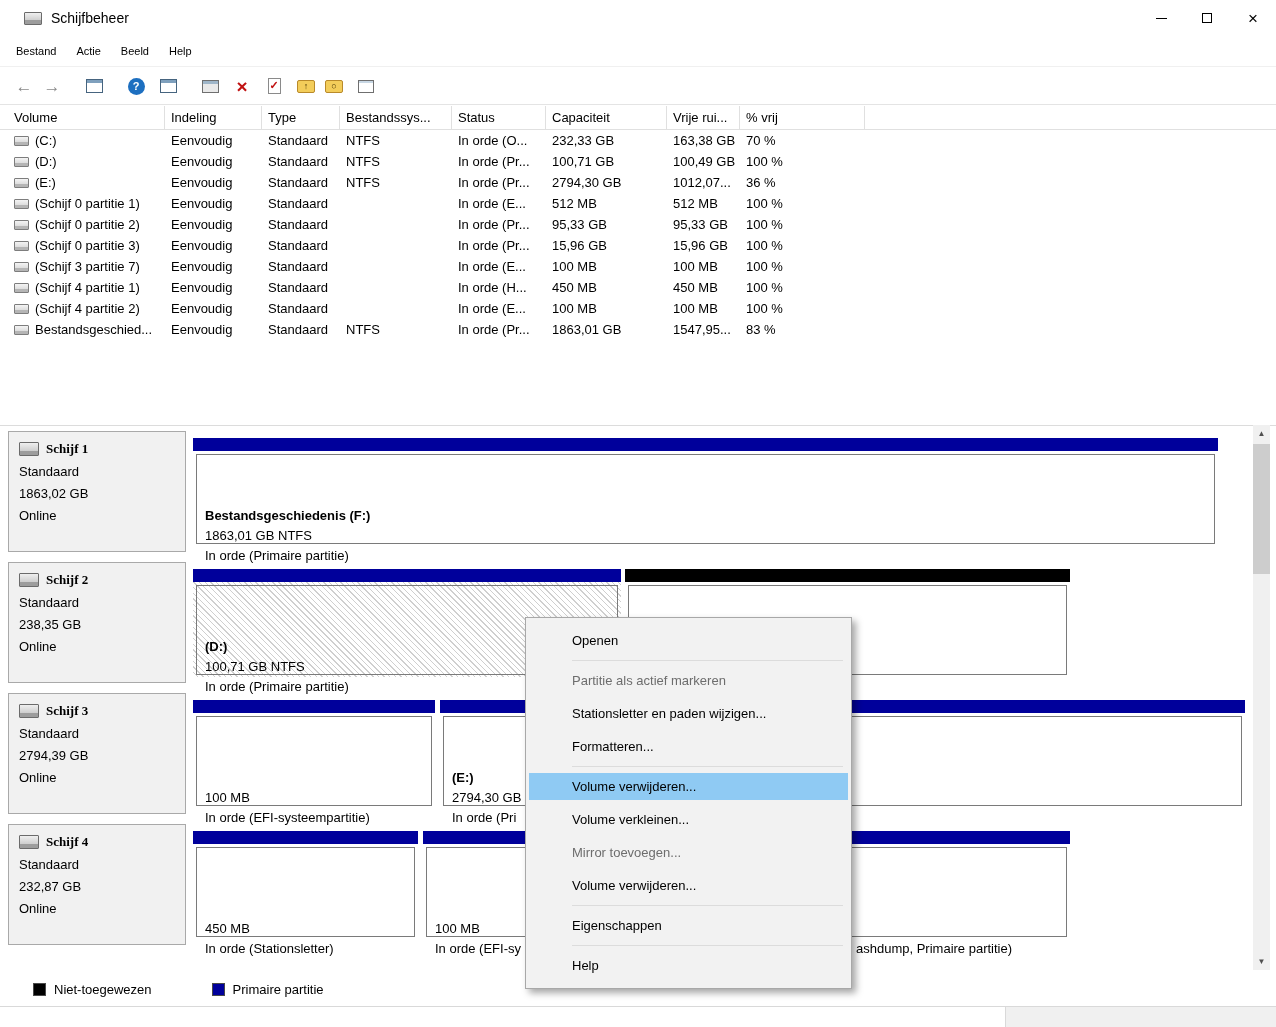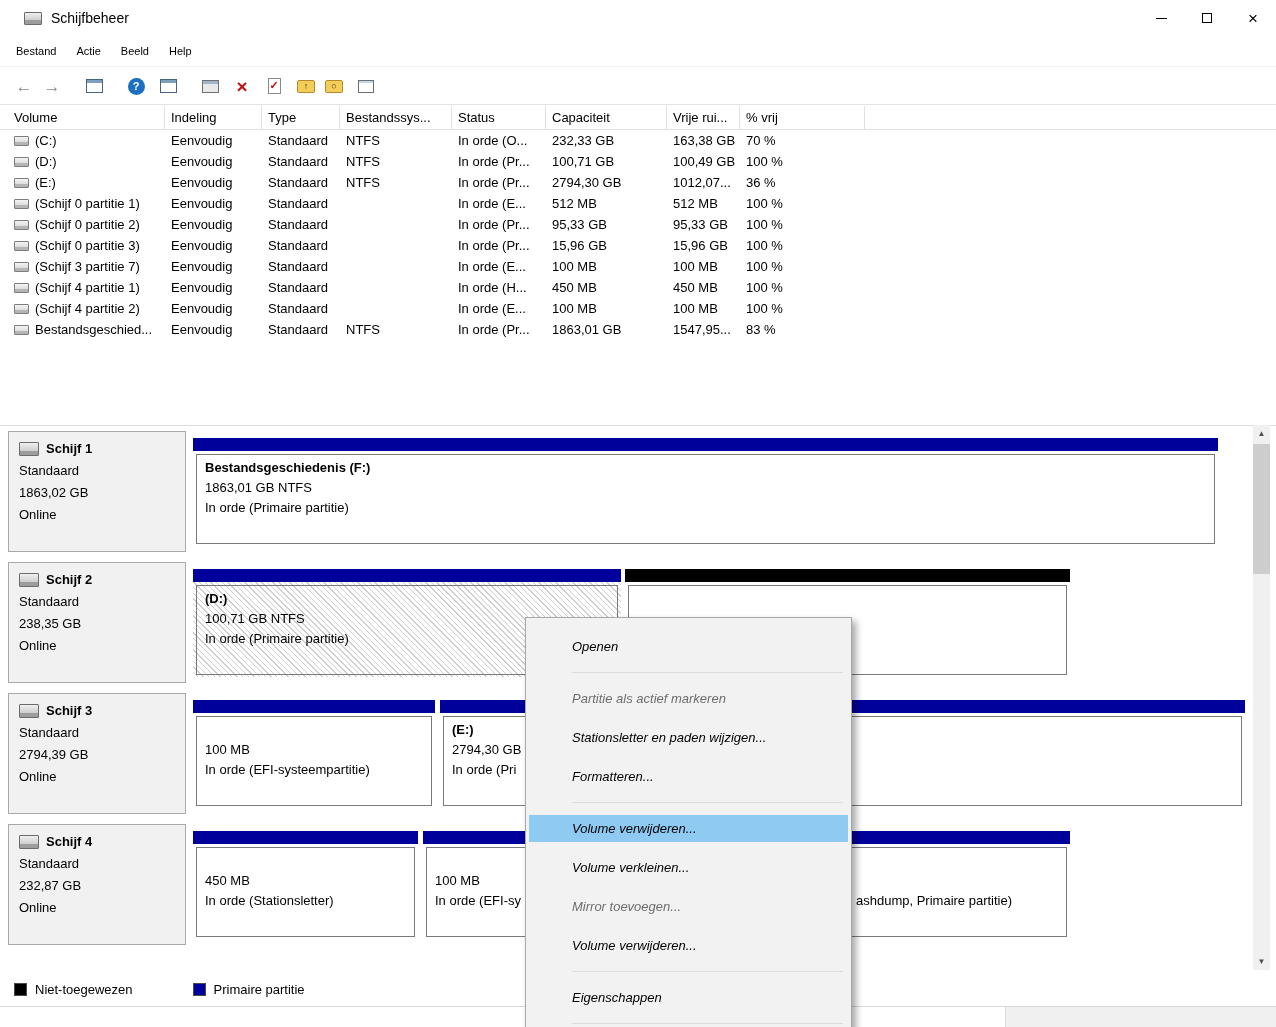--- a/index.html
+++ b/index.html
@@ -40,51 +40,51 @@
   .lv-hcell{height:24px;line-height:24px;padding-left:6px;border-right:1px solid #e0e0e0;white-space:nowrap;overflow:hidden;}
   .lv-row{display:flex;height:21px;align-items:center;padding-left:8px;}
   .lv-cell{padding-left:6px;white-space:nowrap;overflow:hidden;display:flex;align-items:center;}
   .c0{width:157px;} .c1{width:97px;} .c2{width:78px;} .c3{width:112px;}
   .c4{width:94px;} .c5{width:121px;} .c6{width:73px;} .c7{width:125px;}
   .hdd-ico{width:15px;height:10px;border:1px solid #7d7d7d;background:linear-gradient(#f4f4f4,#cfcfcf);box-shadow:inset 0 -3px 0 #b5b5b5;border-radius:1px;margin-right:6px;flex:none;}
   
   .graph{position:absolute;top:425px;left:0;right:0;height:545px;background:#fff;border-top:1px solid #dcdcdc;}
   .disk-row{position:absolute;left:8px;height:121px;width:1240px;}
   .disk-head{position:absolute;left:0;top:0;width:178px;height:121px;border:1px solid #a9a9a9;background:#f1f1f1;padding:9px 0 0 10px;}
-  .dh-top{display:flex;align-items:center;gap:7px;}
+  .dh-top{display:flex;align-items:center;gap:7px;font-family:Liberation Serif, serif;}
   .dh-ico{width:20px;height:14px;border:1px solid #6b6b6b;background:linear-gradient(#efefef,#bdbdbd);box-shadow:inset 0 -4px 0 #9d9d9d;border-radius:1px;flex:none;}
   .dh-name{font-weight:bold;}
   .dh-line{margin-top:7px;}
   .disk-parts{position:absolute;left:185px;top:0;height:121px;width:1055px;}
   .partition{position:absolute;top:7px;height:108px;}
   .pband{height:13px;width:100%;}
   .pband.primary{background:#00009b;}
   .pband.unalloc{background:#000000;}
   .pbody{position:absolute;left:3px;right:3px;top:16px;bottom:2px;border:1px solid #7a7a7a;background:#fff;}
   .partition.selected{background:repeating-linear-gradient(45deg,#ffffff 0 3px,#cfcfcf 3px 4px);}
   .partition.selected .pband.primary{background:#00009b;}
   .partition.selected .pbody{background:transparent;}
-  .pl{position:absolute;left:8px;white-space:nowrap;}
+  .pl{position:absolute;left:8px;white-space:nowrap;margin-top:48px;}
   .l1{top:5px;font-weight:bold;}
   .l2{top:25px;}
   .l3{top:45px;}
   .frag{left:247px;top:45px;}
   
   .ctx{position:absolute;left:525px;top:617px;width:327px;background:#f2f2f2;border:1px solid #a8a8a8;box-shadow:4px 4px 7px rgba(0,0,0,.35);padding:3px 0;z-index:10;}
-  .ctx-item{height:27px;line-height:27px;padding-left:43px;margin:12px 3px;white-space:nowrap;font-style:italic;}
+  .ctx-item{height:27px;line-height:27px;padding-left:43px;margin:6px 3px;white-space:nowrap;}
   .ctx-item.hl{background:#8fcaf3;}
   .ctx-item.dis{color:#6d6d6d;}
   .ctx-sep{height:1px;background:#dcdcdc;margin:4px 8px 4px 46px;}
   
   .vscroll{position:absolute;right:6px;top:425px;width:17px;height:545px;background:#f0f0f0;z-index:5;}
   .sb-btn{height:17px;display:flex;align-items:center;justify-content:center;font-size:8px;color:#505050;}
   .sb-btn.bottom{position:absolute;bottom:0;left:0;width:17px;}
   .sb-thumb{position:absolute;top:19px;left:0;width:17px;height:130px;background:#cdcdcd;}
   
-  .legend{position:absolute;top:976px;left:0;height:26px;display:flex;align-items:center;}
+  .legend{position:absolute;top:976px;left:0;height:26px;display:flex;align-items:center;padding-left:19px;}
   .sq{width:13px;height:13px;border:1px solid #4a4a4a;flex:none;}
   .sq-unalloc{background:#000000;margin-left:14px;}
   .sq-primary{background:#00009b;margin-left:60px;}
   .legend-label{margin-left:8px;}
   .statusbar{position:absolute;bottom:0;left:0;right:0;height:21px;background:#fff;border-top:1px solid #d9d9d9;}
   .status-right{position:absolute;right:0;top:0;bottom:0;left:1005px;background:#f0f0f0;border-left:1px solid #d9d9d9;}
 </style>
 </head>
 <body>
 

